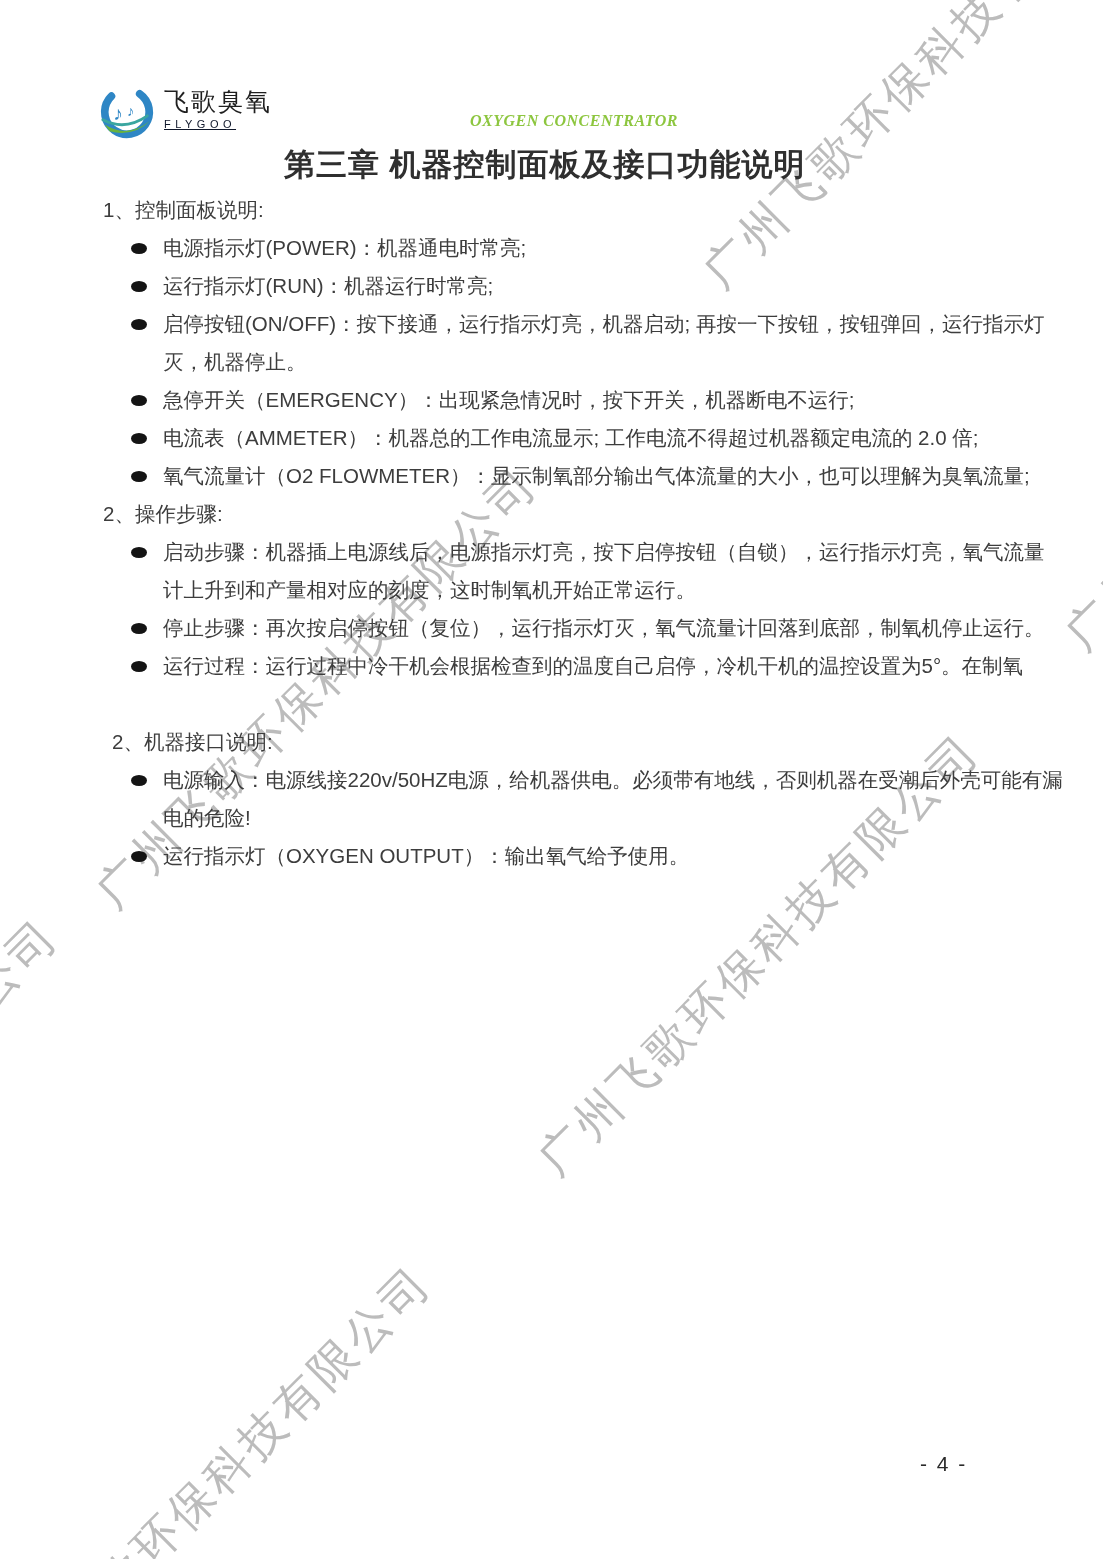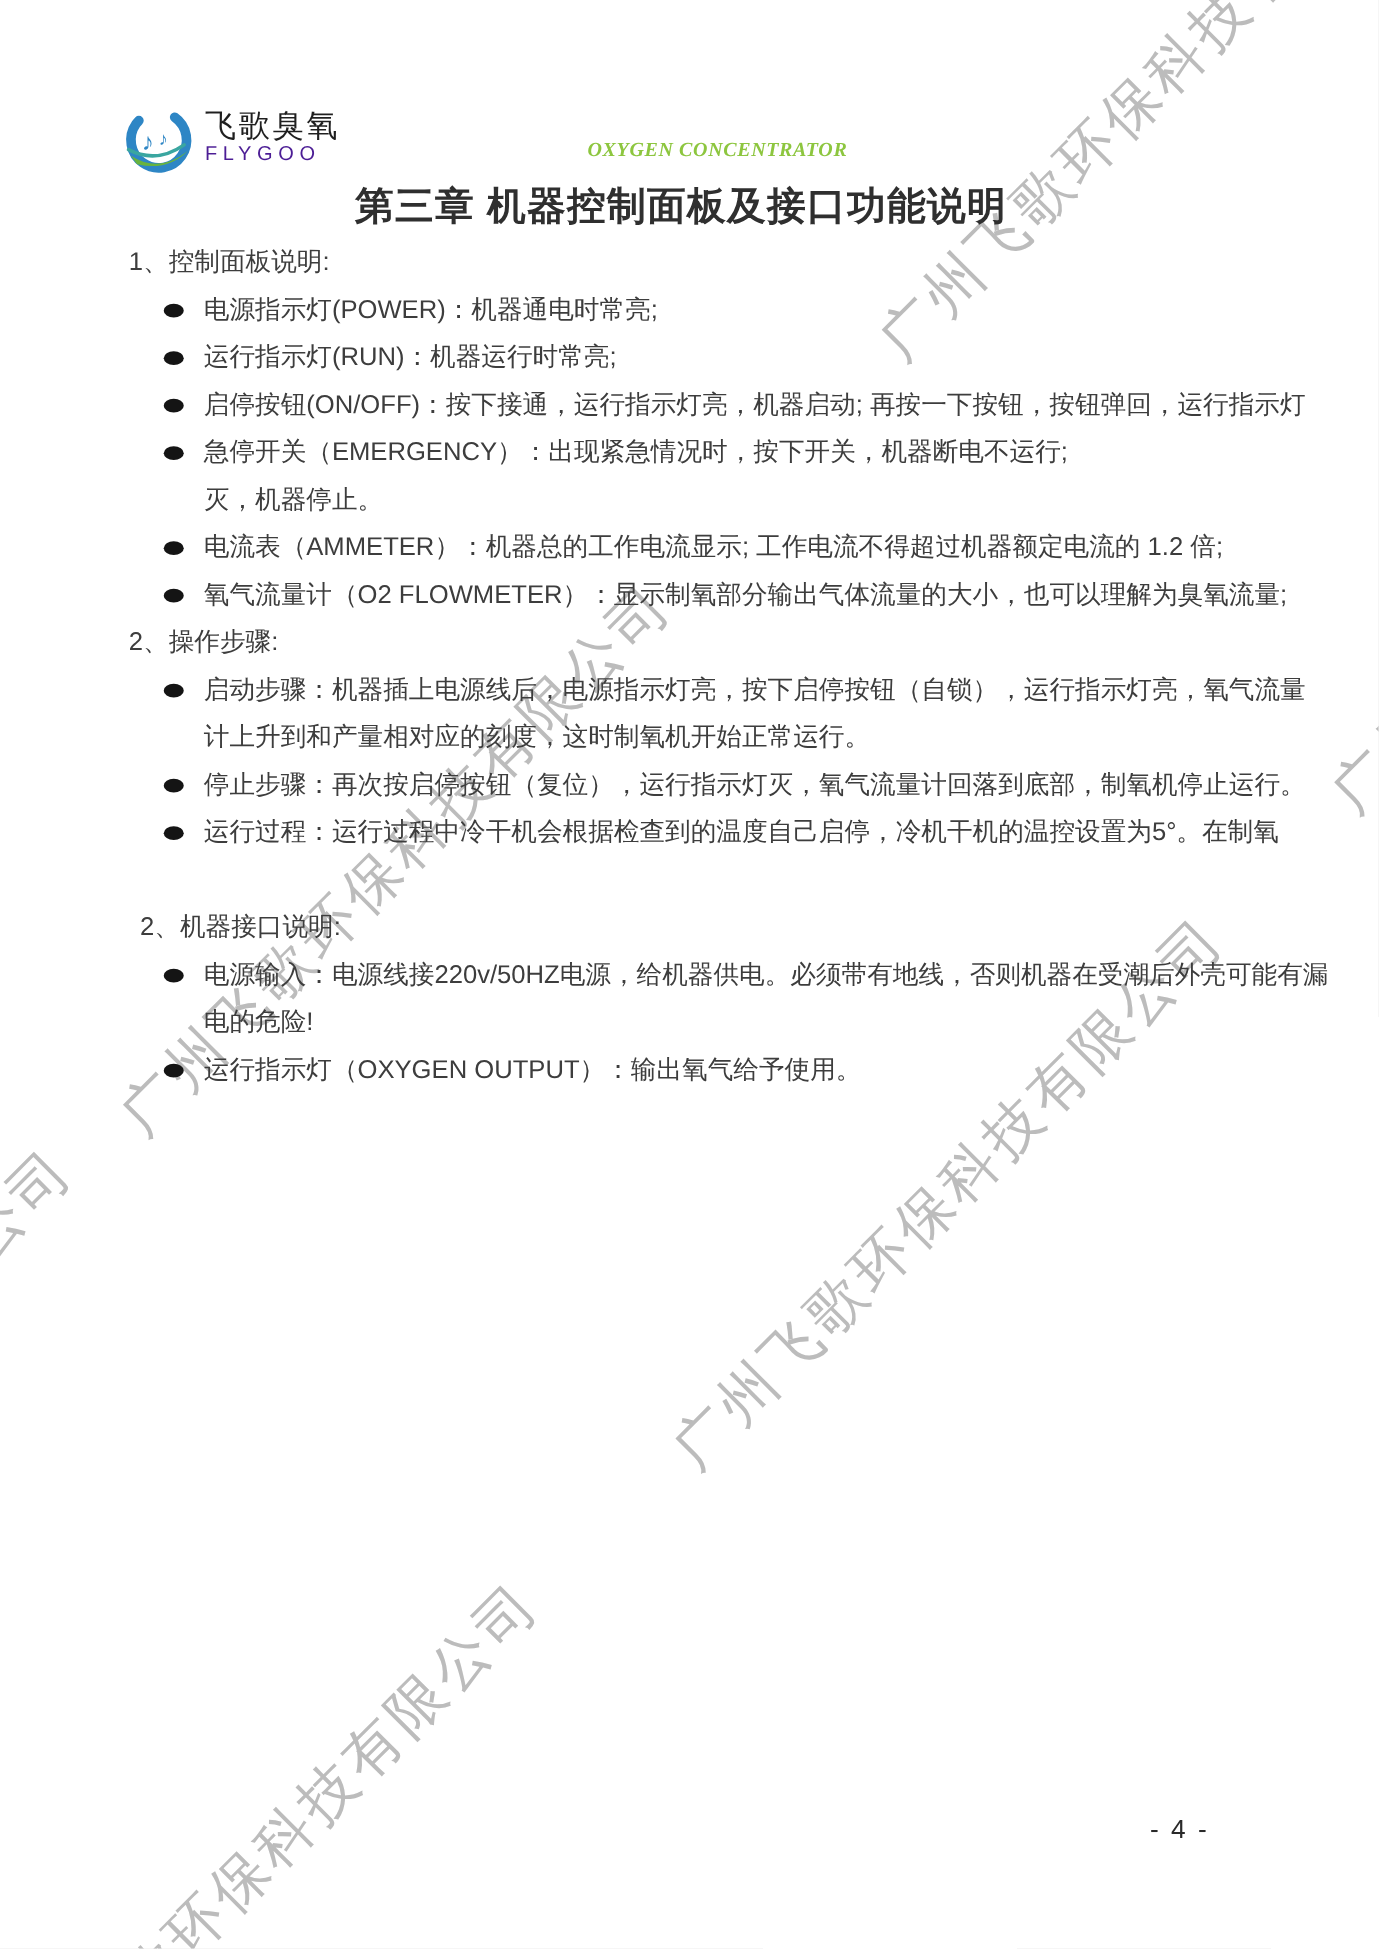--- a/index.html
+++ b/index.html
@@ -30,21 +30,21 @@
   .wm-b{left:1052px;top:620px;}
   .wm-c{left:83px;top:878px;}
   .wm-d{left:-396px;top:1330px;}
   .wm-e{left:525px;top:1145px;}
   .wm-f{left:-23px;top:1677px;}
   
   .logo{position:absolute;left:98px;top:84px;display:flex;align-items:flex-start;z-index:2;}
   .logo svg{display:block;}
   .logo-text{margin-left:8px;padding-top:2px;}
   .brand-cn{font-size:25px;color:#1f1f1f;letter-spacing:2px;line-height:30px;}
-  .brand-en{font-size:16px;color:#4c1d95;letter-spacing:4.5px;line-height:16px;}
+  .brand-en{font-size:11px;color:#0f172a;letter-spacing:4.5px;line-height:16px;text-decoration:underline;}
   .doc-type{
     position:absolute;left:470px;top:112px;z-index:2;
     font-family:"Liberation Serif","DejaVu Serif",serif;
     font-style:italic;font-weight:bold;
     font-size:16px;letter-spacing:.5px;
     color:#8dc63f;
   }
   .doc-title{
     position:absolute;left:284px;top:144px;z-index:2;
     font-size:31px;font-weight:600;letter-spacing:1px;
@@ -106,30 +106,30 @@
       <span>电源指示灯(POWER)：机器通电时常亮;</span>
     </div>
     <div class="line bullet-line">
       <span class="bullet-marker"></span>
       <span>运行指示灯(RUN)：机器运行时常亮;</span>
     </div>
     <div class="line bullet-line">
       <span class="bullet-marker"></span>
       <span>启停按钮(ON/OFF)：按下接通，运行指示灯亮，机器启动; 再按一下按钮，按钮弹回，运行指示灯</span>
     </div>
-    <div class="line bullet-line">
-      <span class="bullet-marker"></span>
-      <span>急停开关（EMERGENCY）：出现紧急情况时，按下开关，机器断电不运行;</span>
-    </div>
     <div class="line cont-line">
       <span>灭，机器停止。</span>
     </div>
     <div class="line bullet-line">
       <span class="bullet-marker"></span>
-      <span>电流表（AMMETER）：机器总的工作电流显示; 工作电流不得超过机器额定电流的 1.2 倍;</span>
+      <span>急停开关（EMERGENCY）：出现紧急情况时，按下开关，机器断电不运行;</span>
+    </div>
+    <div class="line bullet-line">
+      <span class="bullet-marker"></span>
+      <span>电流表（AMMETER）：机器总的工作电流显示; 工作电流不得超过机器额定电流的 2.0 倍;</span>
     </div>
     <div class="line bullet-line">
       <span class="bullet-marker"></span>
       <span>氧气流量计（O2 FLOWMETER）：显示制氧部分输出气体流量的大小，也可以理解为臭氧流量;</span>
     </div>
 
     <div class="line heading">2、操作步骤:</div>
 
     <div class="line bullet-line">
       <span class="bullet-marker"></span>

